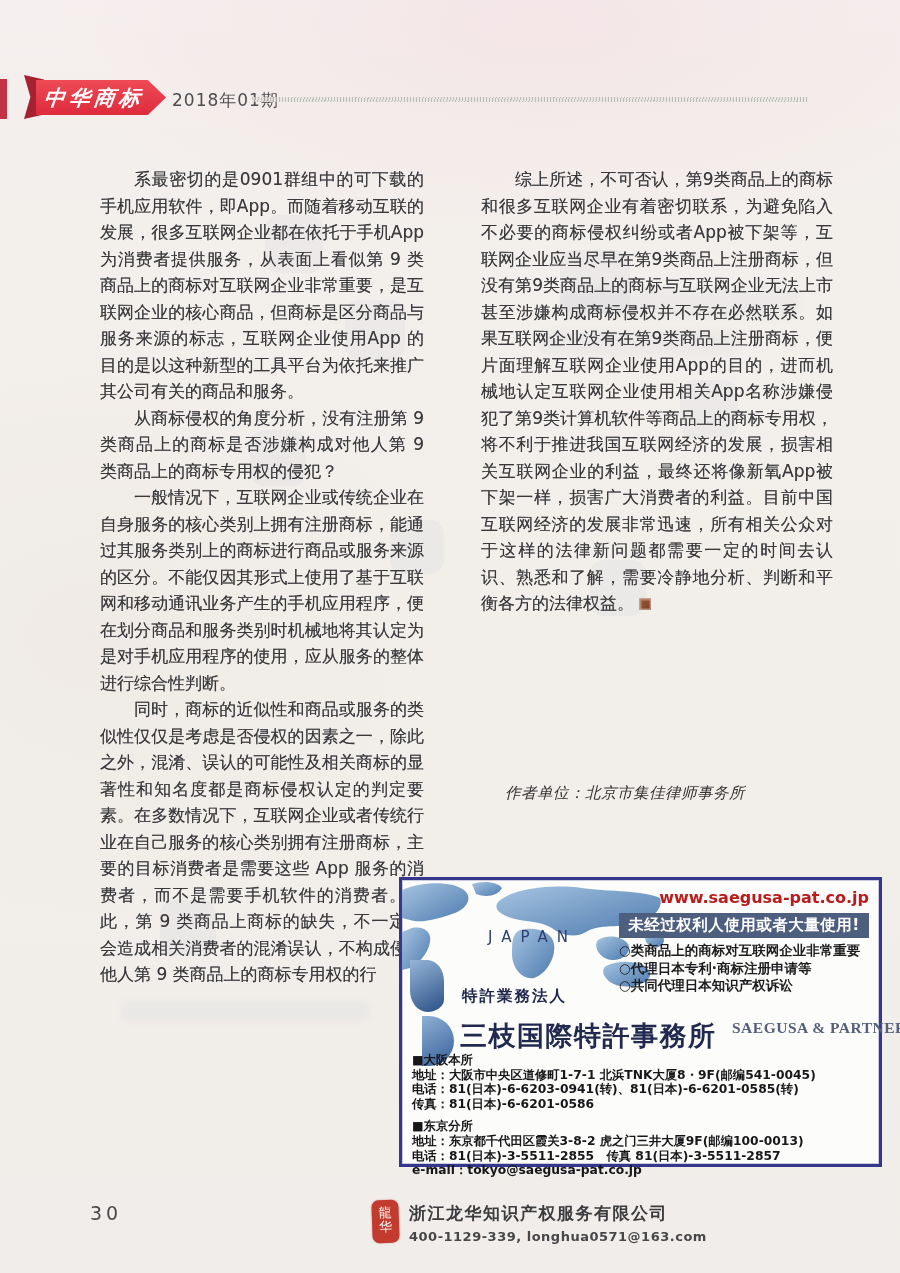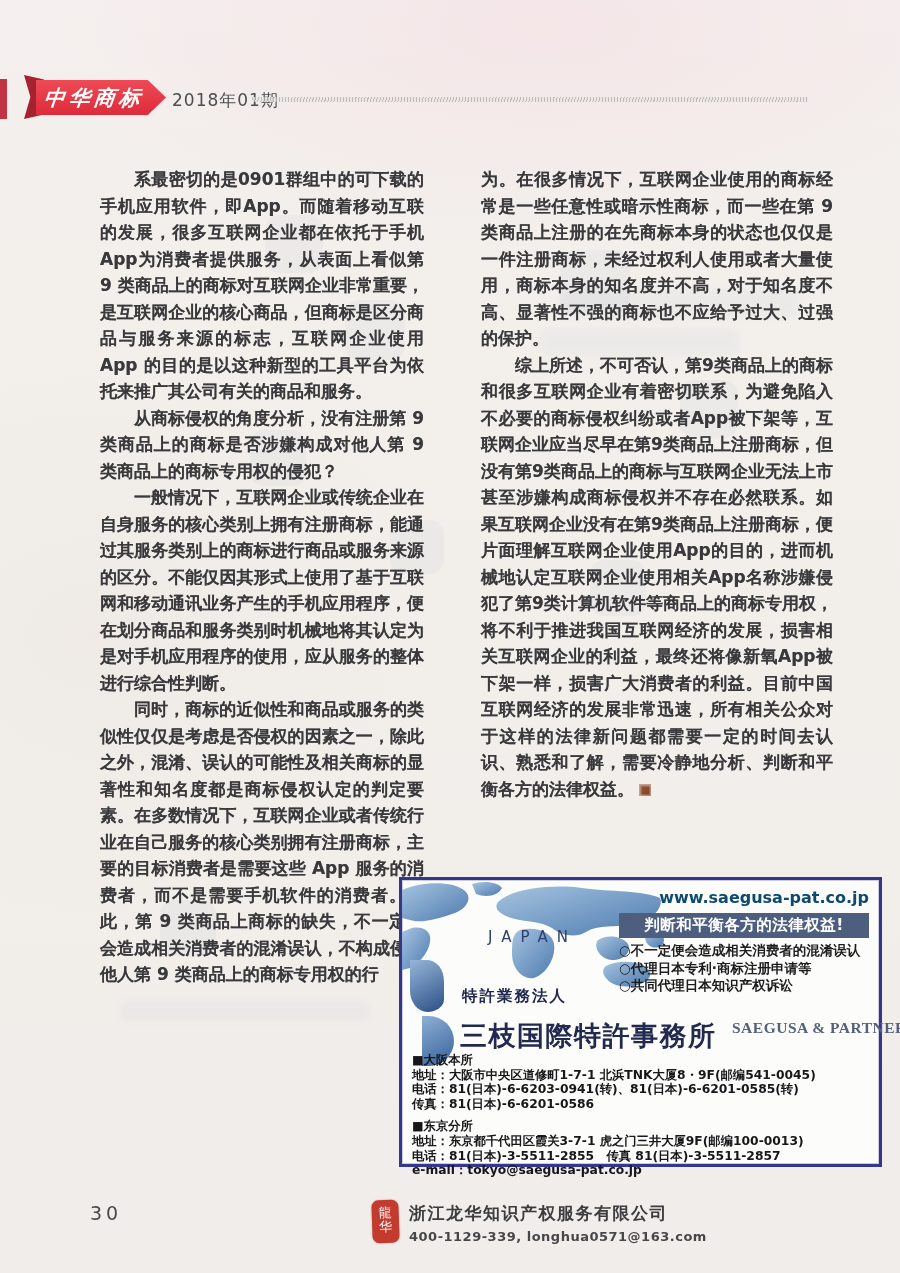--- a/index.html
+++ b/index.html
@@ -23,38 +23,38 @@
     background:linear-gradient(180deg,#ef4a56,#dd2b3c);
     clip-path:polygon(0 0,86% 0,100% 50%,86% 100%,0 100%);
     display:flex; align-items:center; justify-content:center;}
   .ribbon .logo{color:#fff; font-family:"Liberation Serif",serif; font-style:italic; font-weight:bold;
     font-size:21px; letter-spacing:4px; padding-right:14px; transform:skewX(-6deg);}
   .issue{position:absolute; left:172px; top:89px; font-size:17px; color:#4d4d4f; letter-spacing:1px;}
   .head-rule{position:absolute; left:252px; top:97px; width:556px; height:5px;
     background:repeating-linear-gradient(100deg,#b3afab 0 1px,#e9e6e2 1px 3px); opacity:.8;}
   
   .col{position:absolute; top:166px; font-size:17px; line-height:26.5px; text-align:justify;
-    color:#39393c; text-shadow:0 0 .3px rgba(40,40,45,.55);font-weight:bold;}
+    color:#39393c; text-shadow:0 0 .3px rgba(40,40,45,.55);}
   .col p{margin:0; text-indent:2em;}
   .col p.no-indent{text-indent:0;}
   .leftcol{left:100px; width:358px; height:1010px;}
   .rightcol{left:481px; width:352px;}
   .float-spacer{float:right; clear:right; width:34px; height:296px; margin-top:712px;}
   .endmark{display:inline-block; width:12px; height:12px; margin-left:5px; vertical-align:-1px;
     background:linear-gradient(135deg,#9a5a38,#7c3f28);
     box-shadow:inset 0 0 0 1.5px rgba(240,225,215,.45), inset 3px 3px 0 rgba(240,225,215,.2);}
   .author{position:absolute; left:505px; top:783px; width:280px; font-family:"Liberation Serif",serif;
     font-style:italic; font-size:15.5px; color:#333; letter-spacing:.5px;}
   
   .ad{position:absolute; left:399px; top:877px; width:477px; height:284px;
     border:3px solid #34378c; background:#fcfcfa; box-shadow:0 0 0 1px rgba(52,55,140,.25) inset;}
   .ad-map{position:absolute; left:0; top:0; width:262px; height:112px;}
   .ad-map-label{position:absolute; left:86px; top:48px; font-size:15px; letter-spacing:9px;
     color:#2e3f6e; font-weight:500;}
-  .ad-url{position:absolute; right:10px; top:8px; font-size:16px; font-weight:bold; color:#0c4a6e;}
+  .ad-url{position:absolute; right:10px; top:8px; font-size:16px; font-weight:bold; color:#b91c1c;}
   .ad-banner{position:absolute; right:10px; top:33px; width:250px; height:25px; background:#4e5e7e;
     color:#fff; font-weight:bold; font-size:15.5px; text-align:center; line-height:25px; letter-spacing:.5px;}
   .ad-services{position:absolute; right:10px; top:62px; width:250px; font-size:13.5px; font-weight:bold;
     color:#1d1d1f; line-height:17.5px; white-space:nowrap;}
   .ad-logo{position:absolute; left:6px; top:80px; width:46px; height:112px;}
   .ad-logo .s-top{position:absolute; left:2px; top:0; width:34px; height:52px;
     border-radius:0 40px 40px 42px / 0 52px 30px 52px;
     background:linear-gradient(150deg,#96b6d8,#2a4f86);}
   .ad-logo .s-bottom{position:absolute; left:14px; top:56px; width:32px; height:50px;
     border-radius:0 40px 40px 0; background:linear-gradient(150deg,#8fb0d4,#35609a);}
@@ -105,24 +105,24 @@
 
   <div class="col leftcol">
     <div class="float-spacer"></div>
     <p>系最密切的是0901群组中的可下载的手机应用软件，即App。而随着移动互联的发展，很多互联网企业都在依托于手机App为消费者提供服务，从表面上看似第 9 类商品上的商标对互联网企业非常重要，是互联网企业的核心商品，但商标是区分商品与服务来源的标志，互联网企业使用App 的目的是以这种新型的工具平台为依托来推广其公司有关的商品和服务。</p>
     <p>从商标侵权的角度分析，没有注册第 9 类商品上的商标是否涉嫌构成对他人第 9 类商品上的商标专用权的侵犯？</p>
     <p>一般情况下，互联网企业或传统企业在自身服务的核心类别上拥有注册商标，能通过其服务类别上的商标进行商品或服务来源的区分。不能仅因其形式上使用了基于互联网和移动通讯业务产生的手机应用程序，便在划分商品和服务类别时机械地将其认定为是对手机应用程序的使用，应从服务的整体进行综合性判断。</p>
     <p>同时，商标的近似性和商品或服务的类似性仅仅是考虑是否侵权的因素之一，除此之外，混淆、误认的可能性及相关商标的显著性和知名度都是商标侵权认定的判定要素。在多数情况下，互联网企业或者传统行业在自己服务的核心类别拥有注册商标，主要的目标消费者是需要这些 App 服务的消费者，而不是需要手机软件的消费者。因此，第 9 类商品上商标的缺失，不一定便会造成相关消费者的混淆误认，不构成侵犯他人第 9 类商品上的商标专用权的行</p>
   </div>
 
   <div class="col rightcol">
-    <p class="no-indent">为。在很多情况下，互联网企业使用的商标经常是一些任意性或暗示性商标，而一些在第 9 类商品上注册的在先商标本身的状态也仅仅是一件注册商标，未经过权利人使用或者大量使用，商标本身的知名度并不高，对于知名度不高、显著性不强的商标也不应给予过大、过强的保护。</p>
     <p><span>综上所述，不可否认，第9类商品上的商标和很多互联网企业有着密切联系，为避免陷入不必要的商标侵权纠纷或者App被下架等，互联网企业应当尽早在第9类商品上注册商标，但没有第9类商品上的商标与互联网企业无法上市甚至涉嫌构成商标侵权并不存在必然联系。如果互联网企业没有在第9类商品上注册商标，便片面理解互联网企业使用App的目的，进而机械地认定互联网企业使用相关App名称涉嫌侵犯了第9类计算机软件等商品上的商标专用权，将不利于推进我国互联网经济的发展，损害相关互联网企业的利益，最终还将像新氧App被下架一样，损害广大消费者的利益。目前中国互联网经济的发展非常迅速，所有相关公众对于这样的法律新问题都需要一定的时间去认识、熟悉和了解，需要冷静地分析、判断和平衡各方的法律权益。</span><span class="endmark"></span></p>
   </div>
 
+  <div class="author">作者单位：北京市集佳律师事务所</div>
 
   <div class="ad">
     <svg class="ad-map" viewBox="0 0 262 112" aria-hidden="true">
       <defs>
         <linearGradient id="mapg" x1="0" y1="0" x2="1" y2="1">
           <stop offset="0" stop-color="#9dbede"></stop>
           <stop offset="1" stop-color="#3c6ea8"></stop>
         </linearGradient>
       </defs>
       <g fill="url(#mapg)" opacity="0.9">
@@ -132,42 +132,42 @@
         <path d="M96,22 C110,8 150,4 180,8 C210,12 240,10 258,18 C262,28 250,40 232,44 C214,48 196,44 184,52 C174,58 160,56 150,48 C138,40 116,42 104,36 C96,32 92,28 96,22 Z"></path>
         <path d="M118,50 C134,46 150,52 152,64 C154,78 144,94 132,98 C120,100 110,88 110,74 C110,62 110,54 118,50 Z"></path>
         <path d="M196,60 C206,54 220,56 226,64 C230,72 222,80 210,80 C200,80 190,68 196,60 Z"></path>
         <path d="M204,86 C220,78 244,82 248,92 C250,102 234,108 218,106 C206,104 196,92 204,86 Z"></path>
         <path d="M246,52 C254,48 262,52 262,60 C262,66 254,70 248,66 C242,62 242,56 246,52 Z"></path>
       </g>
     </svg>
     <div class="ad-map-label">JAPAN</div>
 
     <div class="ad-url">www.saegusa-pat.co.jp</div>
-    <div class="ad-banner">判断和平衡各方的法律权益!</div>
+    <div class="ad-banner">未经过权利人使用或者大量使用!</div>
     <div class="ad-services">
-      <div>○不一定便会造成相关消费者的混淆误认</div>
+      <div>○类商品上的商标对互联网企业非常重要</div>
       <div>○代理日本专利·商标注册申请等</div>
       <div>○共同代理日本知识产权诉讼</div>
     </div>
 
     <div class="ad-logo">
       <div class="s-top"></div>
       <div class="s-bottom"></div>
     </div>
     <div class="ad-firm-type">特許業務法人</div>
     <div class="ad-firm-name">三枝国際特許事務所</div>
     <div class="ad-firm-en">SAEGUSA &amp; PARTNERS</div>
 
     <div class="ad-offices">
       <div class="office-title">■大阪本所</div>
       <div>地址：大阪市中央区道修町1-7-1 北浜TNK大厦8・9F(邮编541-0045)</div>
       <div>电话：81(日本)-6-6203-0941(转)、81(日本)-6-6201-0585(转)</div>
       <div>传真：81(日本)-6-6201-0586</div>
       <div class="office-title">■东京分所</div>
-      <div>地址：东京都千代田区霞关3-7-1 虎之门三井大厦9F(邮编100-0013)</div>
+      <div>地址：东京都千代田区霞关3-8-2 虎之门三井大厦9F(邮编100-0013)</div>
       <div>电话：81(日本)-3-5511-2855　传真 81(日本)-3-5511-2857</div>
       <div>e-mail：tokyo@saegusa-pat.co.jp</div>
     </div>
   </div>
 
   <div class="page-number">30</div>
   <div class="seal">
     <div>龍</div>
     <div>华</div>
   </div>

